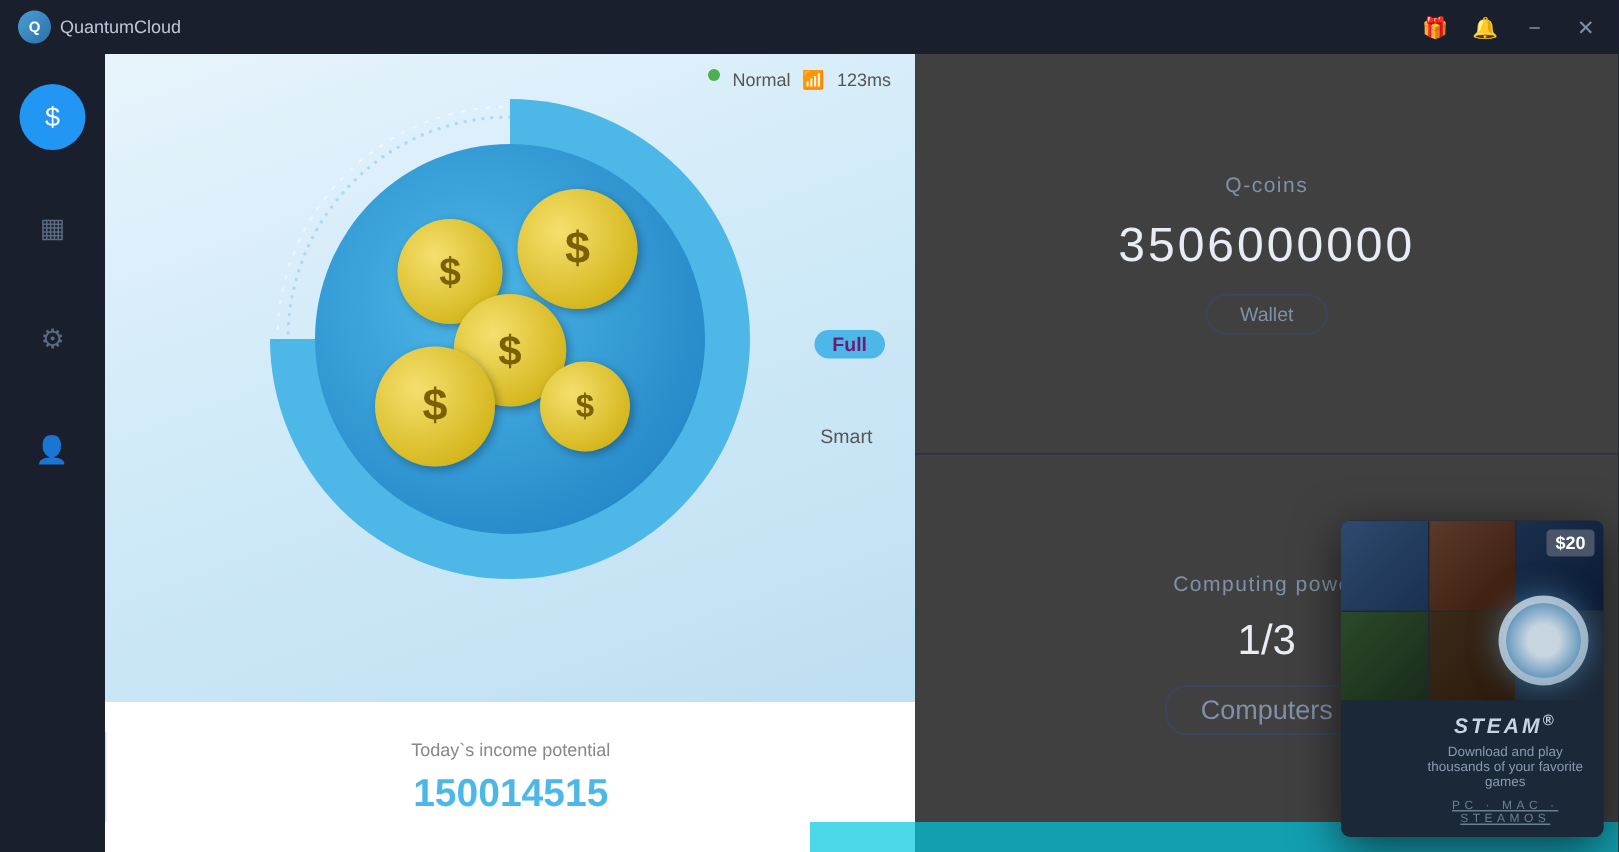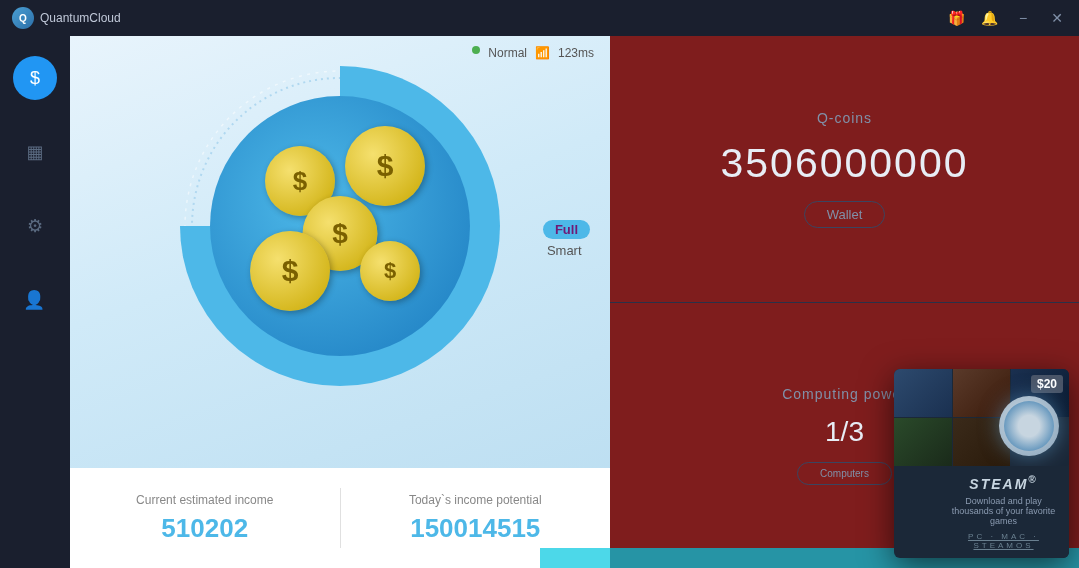--- a/index.html
+++ b/index.html
@@ -163,21 +163,21 @@
       gap: 4px;
     }
     .label-full {
       background: #4db8e8;
       color: #701a75;
       padding: 2px 12px;
       border-radius: 12px;
       font-size: 13px;
       font-weight: bold;
     }
-    .label-smart { color: #555; font-size: 13px; padding-left: 4px; }
+    .label-smart { color: #555; font-size: 13px; padding-left: 4px; margin-top: 40px; }
 
     
     .income-bar {
       position: absolute;
       bottom: 0; left: 0; right: 0;
       height: 100px;
       background: white;
       display: flex;
       align-items: center;
       justify-content: center;
@@ -195,38 +195,38 @@
       width: 1px;
       height: 60px;
       background: #e0e0e0;
     }
     .income-label { font-size: 12px; color: #888; }
     .income-value { font-size: 26px; font-weight: bold; color: #4db8e8; }
 
     
     .right-panel {
       flex: 1;
-      background: #7f1d1d;
+      background: #404040;
       display: flex;
       flex-direction: column;
     }
 
     
     .qcoins-section {
       flex: 1;
       display: flex;
       flex-direction: column;
       align-items: center;
       justify-content: center;
       border-bottom: 1px solid #2a3148;
       gap: 14px;
       padding: 20px 0;
     }
     .qcoins-label { color: #8090a8; font-size: 14px; letter-spacing: 1px; }
-    .qcoins-value { color: #e8edf5; font-size: 41px; font-weight: 300; letter-spacing: 2px; text-align: center; }
+    .qcoins-value { color: #e8edf5; font-size: 32px; font-weight: 300; letter-spacing: 2px; text-align: center; }
     .wallet-btn {
       border: 1px solid #3a4560;
       background: transparent;
       color: #8090a8;
       padding: 5px 22px;
       border-radius: 14px;
       font-size: 13px;
       cursor: pointer;
     }
 
@@ -241,39 +241,39 @@
       padding: 20px 0;
     }
     .computing-label { color: #8090a8; font-size: 14px; letter-spacing: 1px; }
     .computing-value { color: #e8edf5; font-size: 28px; font-weight: 400; }
     .computers-btn {
       border: 1px solid #3a4560;
       background: transparent;
       color: #8090a8;
       padding: 5px 22px;
       border-radius: 14px;
-      font-size: 10px;
+      font-size: 18px;
       cursor: pointer;
     }
 
     
     .steam-card {
       position: absolute;
       right: 10px;
       bottom: 10px;
       width: 175px;
       background: #1b2838;
       border-radius: 6px;
       overflow: hidden;
       box-shadow: 0 8px 32px rgba(0,0,0,0.6);
       z-index: 200;
     }
     .steam-card-images {
       width: 100%;
-      height: 97px;
+      height: 120px;
       position: relative;
       overflow: hidden;
     }
     .steam-games-grid {
       display: grid;
       grid-template-columns: 1fr 1fr 1fr;
       grid-template-rows: 1fr 1fr;
       width: 100%;
       height: 100%;
       gap: 1px;
@@ -419,24 +419,20 @@
         </div>
       </div>
 
       <div class="gauge-label-area">
         <div class="label-full">Full</div>
         <div class="label-smart">Smart</div>
       </div>
     </div>
 
     <div class="income-bar">
-      <div class="income-item">
-        <span class="income-label">Current estimated income</span>
-        <span class="income-value">510202</span>
-      </div>
       <div class="income-divider"></div>
       <div class="income-item">
         <span class="income-label">Today`s income potential</span>
         <span class="income-value">150014515</span>
       </div>
     </div>
   </div>
 
   <div class="right-panel">
 

